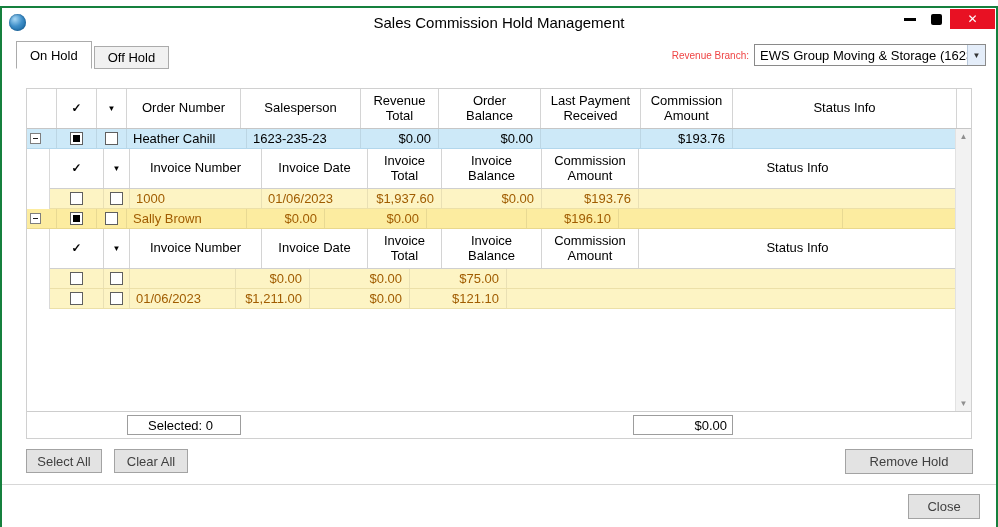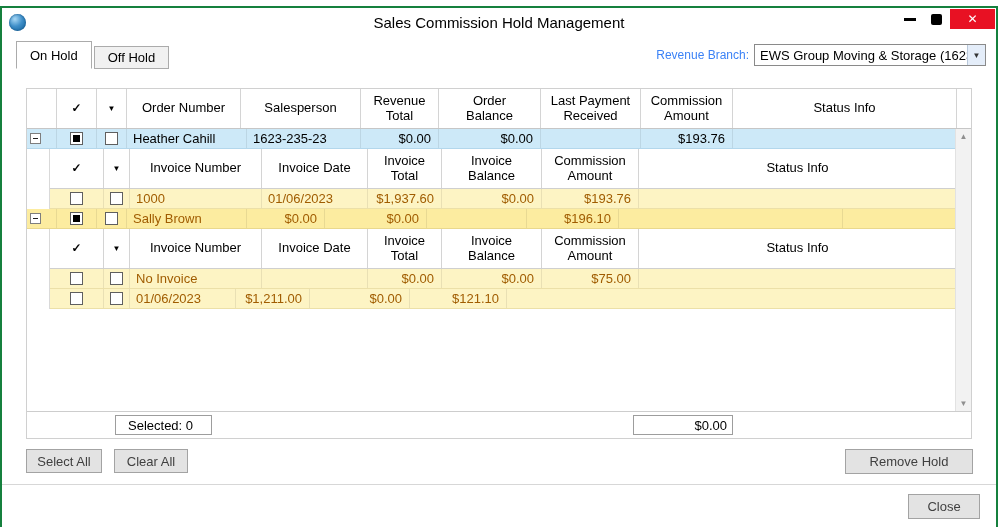--- a/index.html
+++ b/index.html
@@ -22,21 +22,21 @@
   .wbtn.close{ width:45px; background:#e81123; color:#fff; font-size:12px; }
 
   
   .tabstrip{ position:absolute; left:14px; top:33px; display:flex; align-items:flex-end; height:28px; }
   .tab{ font-size:13px; padding:0 13px; border:1px solid #ababab; background:#f1f1f1;
         height:23px; display:flex; align-items:center; margin-right:2px; color:#000; }
   .tab.active{ background:#fff; border-bottom:1px solid #fff; height:28px; }
 
   
   .branch{ position:absolute; top:36px; right:10px; display:flex; align-items:center; }
-  .branch-label{ font-size:12px; margin-right:5px; color:#3b82f6; }
+  .branch-label{ font-size:10px; margin-right:5px; color:#ef4444; }
   .combo{ width:232px; height:22px; border:1px solid #8a8a8a; background:#fff;
           display:flex; align-items:center; }
   .combo-text{ flex:1; font-size:13px; padding-left:5px; white-space:nowrap; overflow:hidden; }
   .combo-btn{ width:18px; height:100%; background:#e4edf9; border-left:1px solid #b9c8da;
               display:flex; align-items:center; justify-content:center; font-size:8px; color:#333; }
 
   
   .grid{ position:absolute; left:24px; top:80px; width:946px; height:351px;
          border:1px solid #d0d0d0; background:#fff; }
 
@@ -88,21 +88,21 @@
 
   .vscroll{ position:absolute; right:0; top:0; bottom:0; width:16px; background:#f2f2f2;
             border-left:1px solid #e2e2e2; }
   .sarrow{ position:absolute; left:0; width:100%; text-align:center; font-size:8px; color:#8f8f8f; }
   .sarrow.up{ top:3px; } .sarrow.down{ bottom:3px; }
 
   .gfooter{ position:absolute; left:0; right:0; bottom:0; height:27px; background:#fff;
             border-top:1px solid #cdcdcd; }
   .sumbox{ position:absolute; top:3px; height:20px; border:1px solid #9d9d9d; background:#fff;
            font-size:13px; display:flex; align-items:center; color:#000; }
-  .selbox{ left:88px; width:97px; padding-left:12px; }
+  .selbox{ left:100px; width:114px; padding-left:20px; }
   .totbox{ left:606px; width:100px; justify-content:flex-end; padding-right:5px; }
 
   
   .btn{ position:absolute; font-size:13px; color:#404040; background:#e3e3e3;
         border:1px solid #a3a3a3; display:flex; align-items:center; justify-content:center;
         font-family:inherit; }
   .btn-select-all{ left:24px; top:441px; width:76px; height:24px; }
   .btn-clear-all{ left:112px; top:441px; width:74px; height:24px; }
   .btn-remove-hold{ left:843px; top:441px; width:128px; height:25px; }
   .sep{ position:absolute; left:0; right:0; top:476px; height:1px; background:#d7d7d7; }
@@ -258,21 +258,20 @@
             <div class="hcell sw-stat">Status Info</div>
           </div>
 
           <div class="row inv-row">
             <div class="cell sw-chk ctr">
               <span class="checkbox"></span>
             </div>
             <div class="cell sw-arw ctr">
               <span class="checkbox"></span>
             </div>
-            <div class="cell sw-num txt">No Invoice</div>
             <div class="cell sw-date txt"></div>
             <div class="cell sw-tot num">$0.00</div>
             <div class="cell sw-bal num">$0.00</div>
             <div class="cell sw-com num">$75.00</div>
             <div class="cell sw-stat txt"></div>
           </div>
 
           <div class="row inv-row">
             <div class="cell sw-chk ctr">
               <span class="checkbox"></span>

